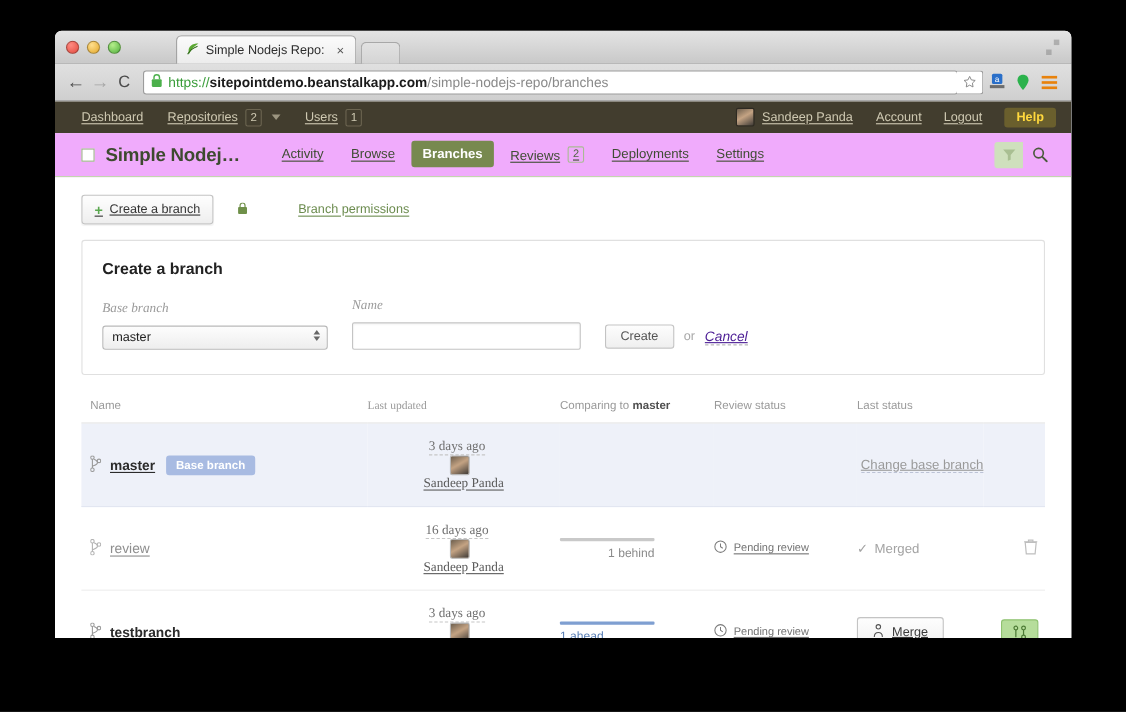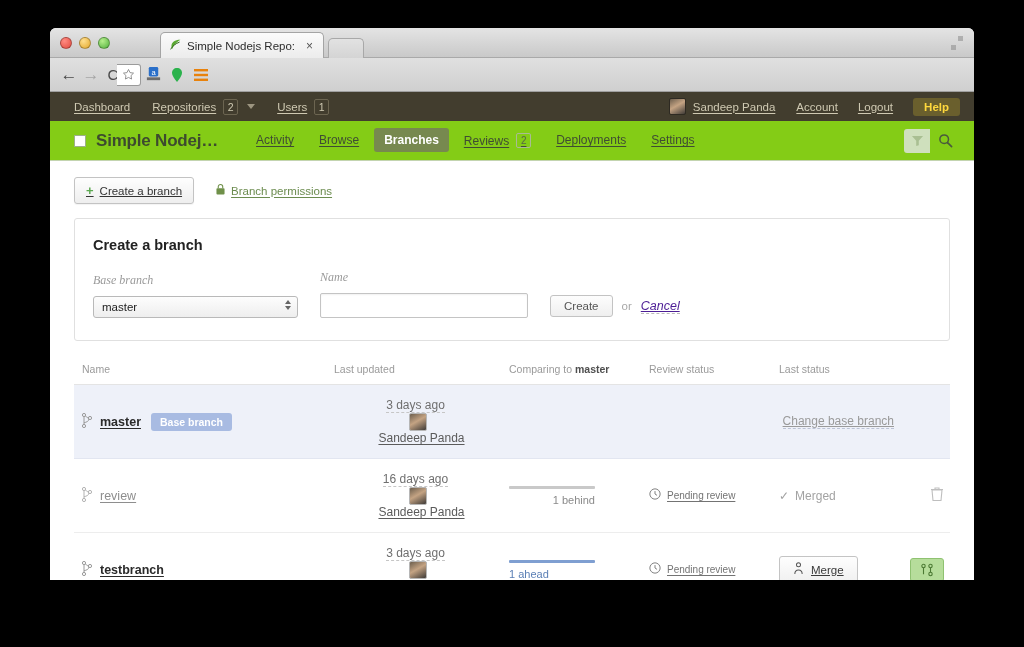--- a/index.html
+++ b/index.html
@@ -155,21 +155,21 @@
     color: #ffd83d !important;
     font-weight: bold;
     text-decoration: none !important;
   }
 
   
   .reponav {
     display: flex; align-items: center;
     height: 40px;
     padding: 0 14px 0 24px;
-    background: #84cc16;
+    background: #f0abfc;
     border-bottom: 1px solid #c3d4b0;
   }
   .repo-check {
     width: 12px; height: 12px;
     margin-right: 10px;
     background: #fff;
     border: 1px solid #9db089;
   }
   .repo-title {
     font-size: 17px; font-weight: bold;
@@ -238,20 +238,21 @@
     box-shadow: 0 1px 1px rgba(0,0,0,.05);
   }
   .btn .plus { color: #5aa84f; font-weight: bold; margin-right: 6px; font-size: 13px; }
   .perm-link {
     display: inline-flex; align-items: center;
     margin-left: 22px;
     font-size: 11.5px;
     color: #6c8c4f;
     text-decoration: underline;
     text-underline-offset: 2px;
+    gap: 40px;
   }
   .perm-link .lockg { margin-right: 6px; }
 
   
   .panel {
     border: 1px solid #e0e0e0;
     border-radius: 3px;
     padding: 18px 18px 22px 18px;
     margin-bottom: 22px;
     background: #fff;
@@ -316,21 +317,21 @@
     font-size: 10.5px;
     font-weight: normal;
     color: #9a9a9a;
     padding: 0 0 9px 0;
     border-bottom: 1px solid #e4e4e4;
   }
   .tbl th b { color: #4f4f4f; }
   .tbl td { padding: 13px 0; border-bottom: 1px solid #ededed; vertical-align: middle; font-size: 12px; }
   .row-base td { background: #eef1f9; border-bottom: 1px solid #e2e6f1; }
   .col-name   { width: 260px; padding-left: 8px !important; }
-  .col-upd    { width: 175px; }
+  .col-upd    { width: 175px; font-family: Liberation Serif, serif; }
   .col-cmp    { width: 140px; }
   .col-rev    { width: 130px; }
   .col-merge  { }
   .branch-name-cell { display: flex; align-items: center; }
   .branch-icon { margin-right: 8px; flex: 0 0 auto; }
   .branch-link {
     font-weight: bold; color: #2b2b2b;
     text-decoration: underline; text-underline-offset: 2px;
     font-size: 12.5px;
   }
@@ -430,20 +431,31 @@
         <path d="M10 2h5v5h-5z" fill="#8c8c8c"></path>
       </svg>
     </div>
   </div>
 
   <div class="toolbar">
     <div class="navbtn">←</div>
     <div class="navbtn disabled">→</div>
     <div class="navbtn reload">C</div>
 
+    <div class="urlbar">
+      <span class="lock-icon">
+        <svg width="11" height="13" viewBox="0 0 11 13">
+          <rect x="1" y="5" width="9" height="7" rx="1" fill="#4cb04c"></rect>
+          <path d="M3 5V3.5a2.5 2.5 0 0 1 5 0V5" stroke="#4cb04c" stroke-width="1.3" fill="none"></path>
+        </svg>
+      </span>
+      <span class="url-scheme">https://</span>
+        <span class="url-host">sitepointdemo.beanstalkapp.com</span>
+        <span class="url-path">/simple-nodejs-repo/branches</span>
+    </div>
     <div class="star-box">
       <svg width="13" height="13" viewBox="0 0 16 16">
         <path d="M8 1.8l1.9 3.9 4.3.6-3.1 3 .7 4.3L8 11.6l-3.8 2 .7-4.3-3.1-3 4.3-.6z" fill="none" stroke="#888" stroke-width="1.1"></path>
       </svg>
     </div>
     <div class="tb-icon">
       <svg width="17" height="17" viewBox="0 0 18 18">
         <rect x="4" y="1" width="10" height="10" rx="1.5" fill="#2a6fc9"></rect>
         <text x="9" y="9" font-size="8" fill="#fff" text-anchor="middle" font-family="sans-serif">a</text>
         <rect x="2" y="12" width="14" height="3" fill="#6d6d6d"></rect>

